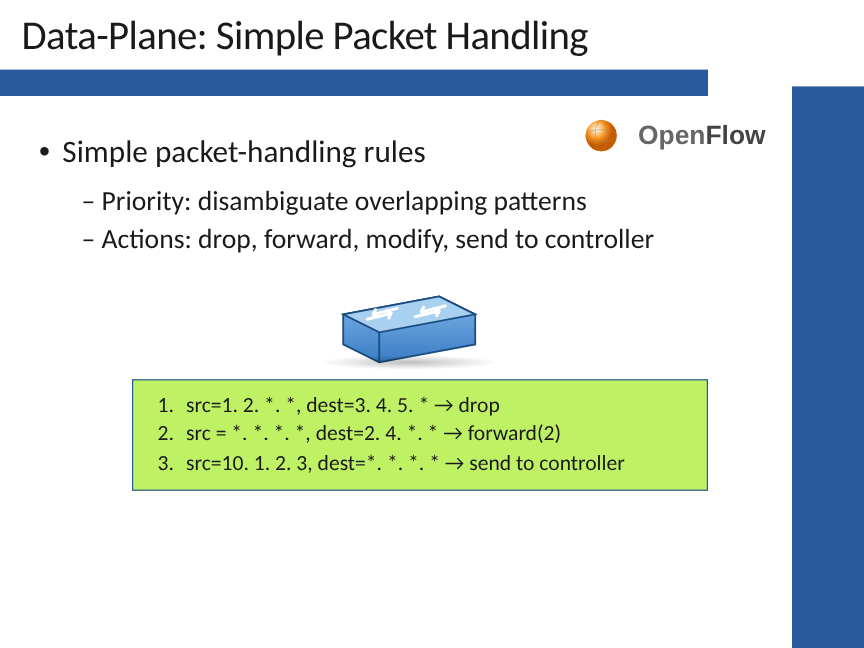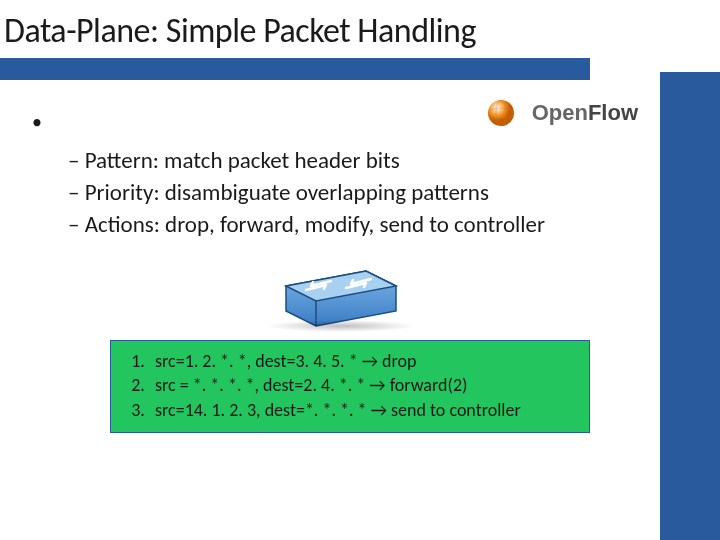--- a/index.html
+++ b/index.html
@@ -12,21 +12,21 @@
     overflow: hidden;
   }
   .title-bar {
     position: relative;
     height: 72px;
     background: #fff;
   }
   .title-text {
     font-size: 34px;
     color: #1a1a1a;
-    padding: 10px 0 0 4px;
+    padding: 10px 0 0 18px;
     letter-spacing: -0.5px;
   }
   .title-underline {
     position: absolute;
     left: 0;
     top: 58px;
     width: 590px;
     height: 22px;
     background: #2a5a9e;
   }
@@ -96,21 +96,21 @@
   .switch-shadow {
     width: 150px;
     height: 12px;
     background: radial-gradient(ellipse at center, rgba(0,0,0,0.25) 0%, rgba(0,0,0,0) 70%);
     position: absolute;
     bottom: -4px;
   }
   .rules-box {
     margin: 10px 60px 0 78px;
     border: 1.5px solid #2a5a9e;
-    background: #22c55e;
+    background: #bef264;
     padding: 8px 14px 10px 14px;
   }
   .rules-list {
     list-style: decimal;
     margin-left: 24px;
     font-size: 18px;
     color: #1a1a1a;
   }
   .rules-list li {
     padding-left: 6px;
@@ -141,23 +141,23 @@
     <ellipse cx="15" cy="15" rx="5" ry="13" fill="none" stroke="#a84" stroke-width="0.8" opacity="0.5"></ellipse>
   </svg>
   <span class="logo-text">
     <span class="open">Open</span><span class="flow">Flow</span>
   </span>
 </div>
 
 <div class="content">
   <div class="main-bullet">
     <span class="dot">•</span>
+    <span>Simple packet-handling rules</span>
   </div>
   <ul class="sub-list">
-    <li>Pattern: match packet header bits</li>
     <li>Priority: disambiguate overlapping patterns</li>
     <li>Actions: drop, forward, modify, send to controller</li>
   </ul>
 
   <div class="switch-wrap">
     <svg width="130" height="72" viewBox="0 0 130 72">
       <defs>
         <linearGradient id="sg" x1="0" y1="0" x2="0" y2="1">
           <stop offset="0%" stop-color="#7db4e8"></stop>
           <stop offset="100%" stop-color="#3a7cc4"></stop>
@@ -175,16 +175,16 @@
         <path d="M95 23 L75 28 M75 28 L79 30 M75 28 L77 24" stroke-linecap="round"></path>
       </g>
     </svg>
     <div class="switch-shadow"></div>
   </div>
 
   <div class="rules-box">
     <ol class="rules-list">
       <li>src=1. 2. *. *, dest=3. 4. 5. * → drop</li>
       <li>src = *. *. *. *, dest=2. 4. *. * → forward(2)</li>
-      <li>src=14. 1. 2. 3, dest=*. *. *. * → send to controller</li>
+      <li>src=10. 1. 2. 3, dest=*. *. *. * → send to controller</li>
     </ol>
   </div>
 </div>
 
 </body></html>

